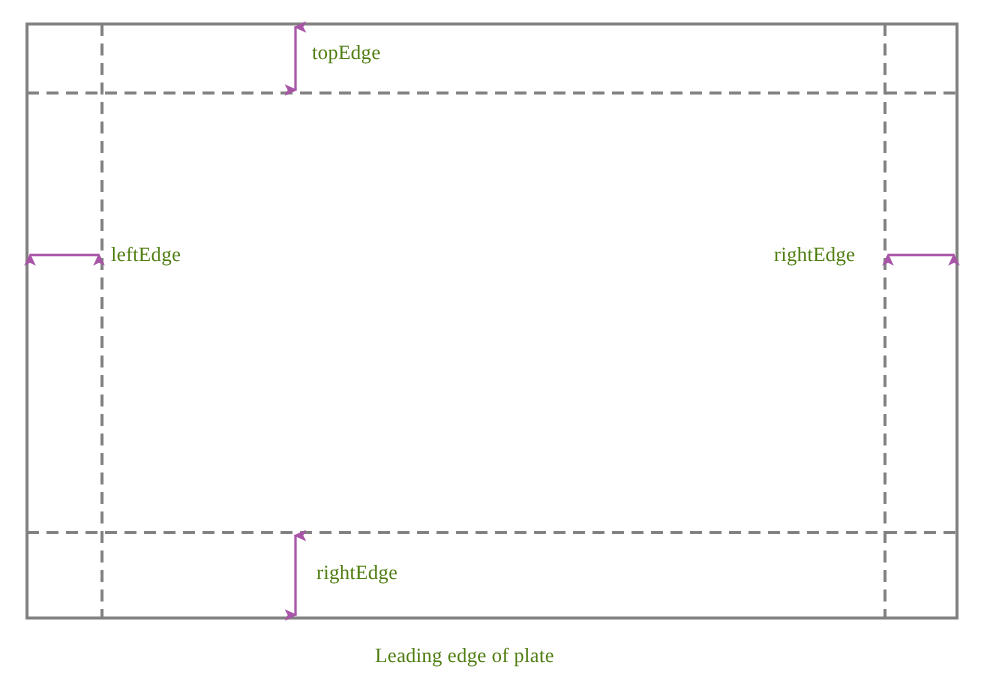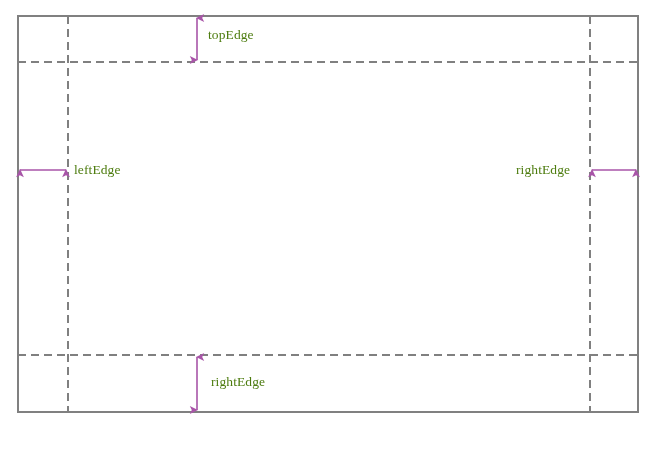--- a/index.html
+++ b/index.html
@@ -80,14 +80,15 @@
   </svg>
 
   <span class="label" id="label-topEdge">topEdge</span>
 
   <span class="label" id="label-leftEdge">leftEdge</span>
 
   <span class="label" id="label-rightEdge">rightEdge</span>
 
   <span class="label" id="label-bottomEdge">rightEdge</span>
 
+  <span class="label" id="label-caption">Leading edge of plate</span>
 
 </div>
 
 </body></html>

